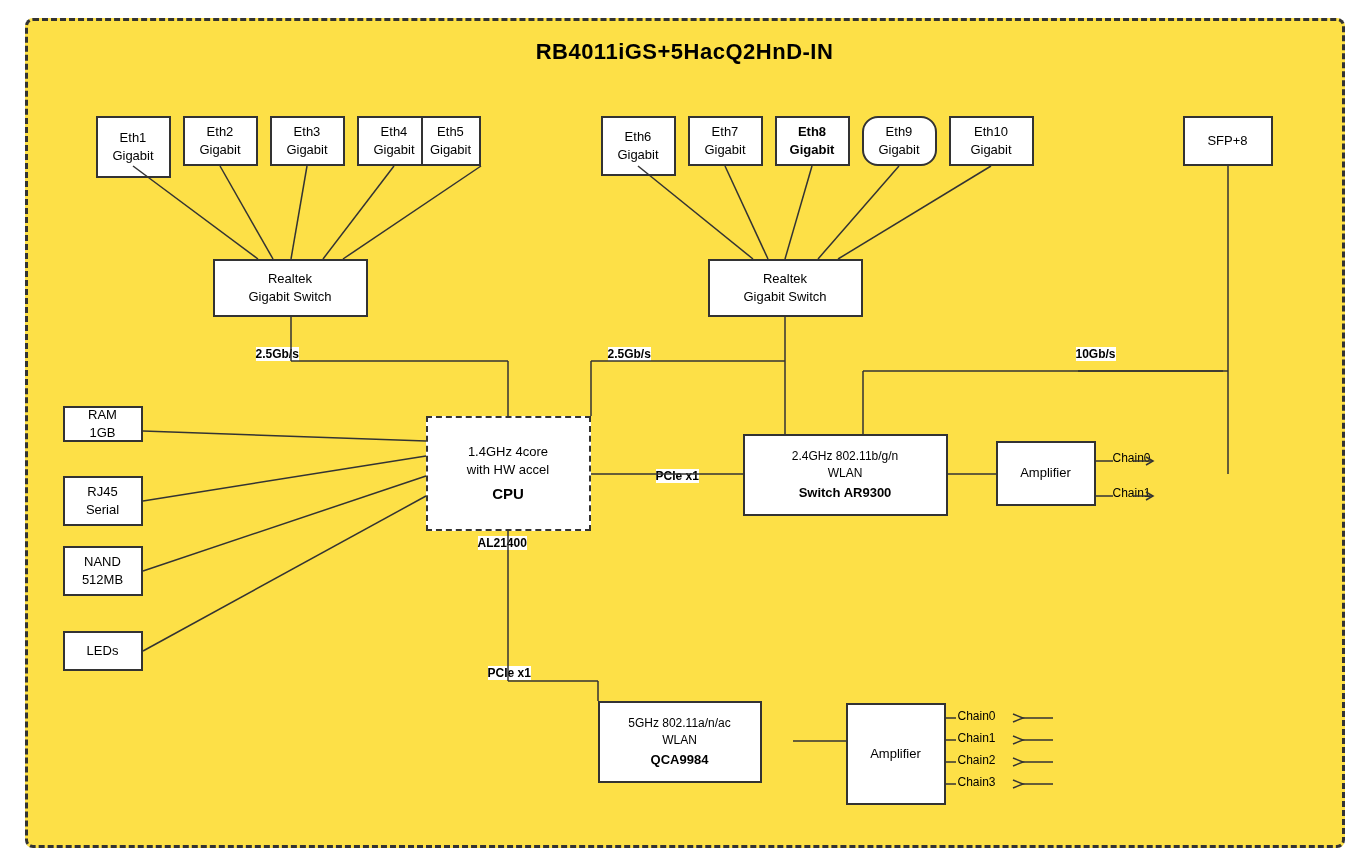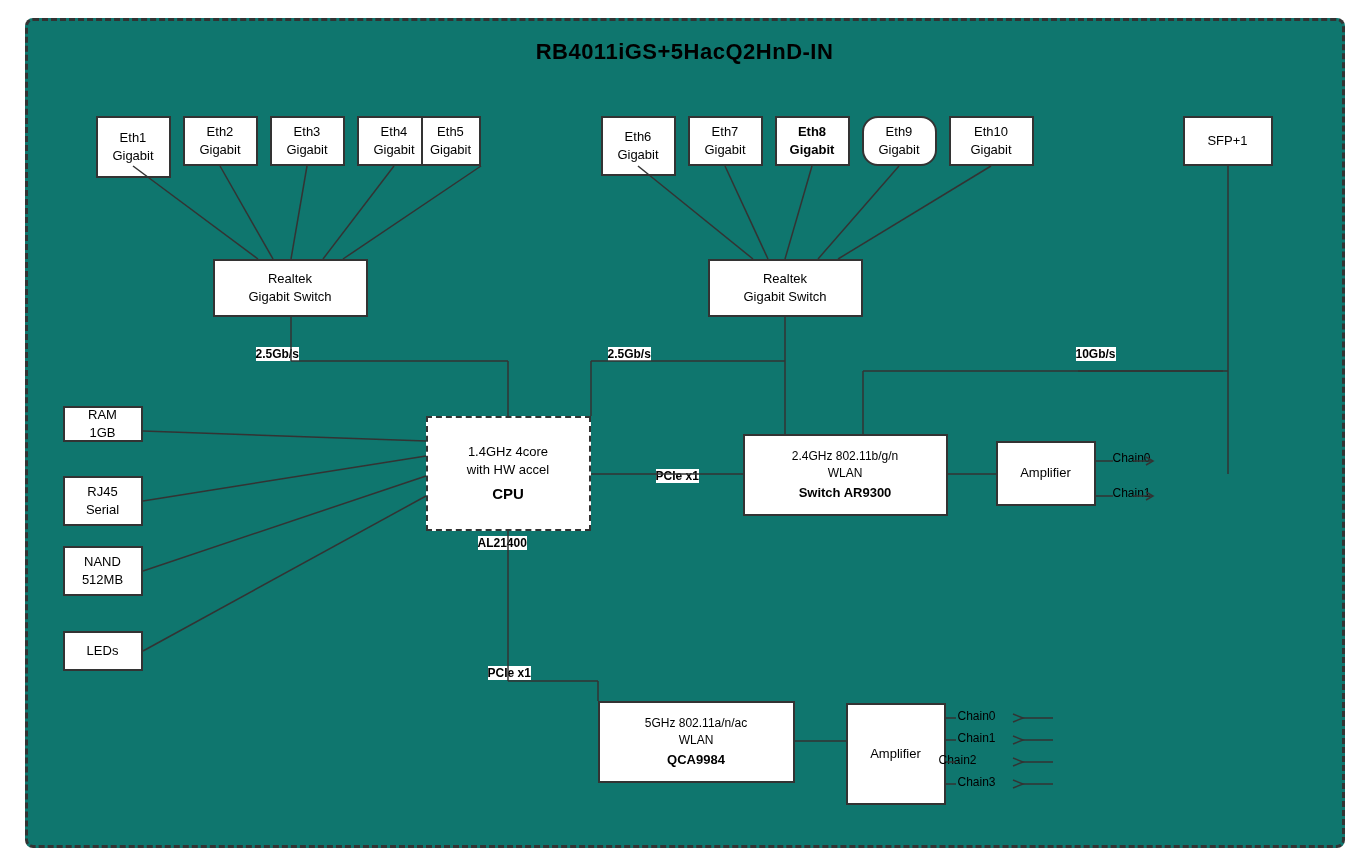--- a/index.html
+++ b/index.html
@@ -12,21 +12,21 @@
       display: flex;
       align-items: center;
       justify-content: center;
     }
     .diagram-container {
       width: 1320px;
       height: 830px;
       border: 3px dashed #333;
       border-radius: 8px;
       position: relative;
-      background: #0f766e;
+      background: #fde047;
     }
     .title {
       text-align: center;
       font-size: 22px;
       font-weight: bold;
       padding-top: 18px;
       letter-spacing: 0.5px;
     }
     .box {
       position: absolute;
@@ -74,21 +74,21 @@
   <div class="box" style="left:242px;top:95px;width:75px;height:50px;">Eth3<br>Gigabit</div>
   <div class="box" style="left:329px;top:95px;width:75px;height:50px;">Eth4<br>Gigabit</div>
   <div class="box" style="left:393px;top:95px;width:60px;height:50px;">Eth5<br>Gigabit</div>
 
   <div class="box" style="left:573px;top:95px;width:75px;height:60px;">Eth6<br>Gigabit</div>
   <div class="box" style="left:660px;top:95px;width:75px;height:50px;">Eth7<br>Gigabit</div>
   <div class="box" style="left:747px;top:95px;width:75px;height:50px;font-weight:bold;">Eth8<br>Gigabit</div>
   <div class="box" style="left:834px;top:95px;width:75px;height:50px;border-radius:16px;">Eth9<br>Gigabit</div>
   <div class="box" style="left:921px;top:95px;width:85px;height:50px;">Eth10<br>Gigabit</div>
 
-  <div class="box" style="left:1155px;top:95px;width:90px;height:50px;">SFP+1</div>
+  <div class="box" style="left:1155px;top:95px;width:90px;height:50px;">SFP+8</div>
 
   <div class="box" style="left:185px;top:238px;width:155px;height:58px;">Realtek<br>Gigabit Switch</div>
   <div class="box" style="left:680px;top:238px;width:155px;height:58px;">Realtek<br>Gigabit Switch</div>
 
   <div class="box" style="left:35px;top:385px;width:80px;height:36px;">RAM<br>1GB</div>
   <div class="box" style="left:35px;top:455px;width:80px;height:50px;">RJ45<br>Serial</div>
   <div class="box" style="left:35px;top:525px;width:80px;height:50px;">NAND<br>512MB</div>
   <div class="box" style="left:35px;top:610px;width:80px;height:40px;">LEDs</div>
 
   <div class="box dashed" style="left:398px;top:395px;width:165px;height:115px;font-size:13px;">
@@ -97,33 +97,33 @@
   </div>
   <div class="label-text" style="left:450px;top:515px;">AL21400</div>
 
   <div class="box" style="left:715px;top:413px;width:205px;height:82px;font-size:12px;">
     <span>2.4GHz 802.11b/g/n<br>WLAN</span>
     <span class="bold" style="font-size:13px;margin-top:2px;">Switch AR9300</span>
   </div>
 
   <div class="box" style="left:968px;top:420px;width:100px;height:65px;">Amplifier</div>
 
-  <div class="box" style="left:570px;top:680px;width:197px;height:82px;font-size:12px;">
+  <div class="box" style="left:570px;top:680px;width:164px;height:82px;font-size:12px;">
     <span>5GHz 802.11a/n/ac<br>WLAN</span>
     <span class="bold" style="font-size:13px;margin-top:2px;">QCA9984</span>
   </div>
 
   <div class="box" style="left:818px;top:682px;width:100px;height:102px;">Amplifier</div>
 
   <div class="chain-label" style="left:1085px;top:430px;">Chain0</div>
   <div class="chain-label" style="left:1085px;top:465px;">Chain1</div>
 
   <div class="chain-label" style="left:930px;top:688px;">Chain0</div>
   <div class="chain-label" style="left:930px;top:710px;">Chain1</div>
-  <div class="chain-label" style="left:911px;top:732px;">Chain2</div>
+  <div class="chain-label" style="left:930px;top:732px;">Chain2</div>
   <div class="chain-label" style="left:930px;top:754px;">Chain3</div>
 
   <div class="label-text" style="left:228px;top:326px;font-size:12px;">2.5Gb/s</div>
   <div class="label-text" style="left:580px;top:326px;font-size:12px;">2.5Gb/s</div>
   <div class="label-text" style="left:1048px;top:326px;font-size:12px;">10Gb/s</div>
 
   <div class="label-text" style="left:628px;top:448px;font-size:12px;">PCIe x1</div>
   <div class="label-text" style="left:460px;top:645px;font-size:12px;">PCIe x1</div>
 
   <svg class="lines">

